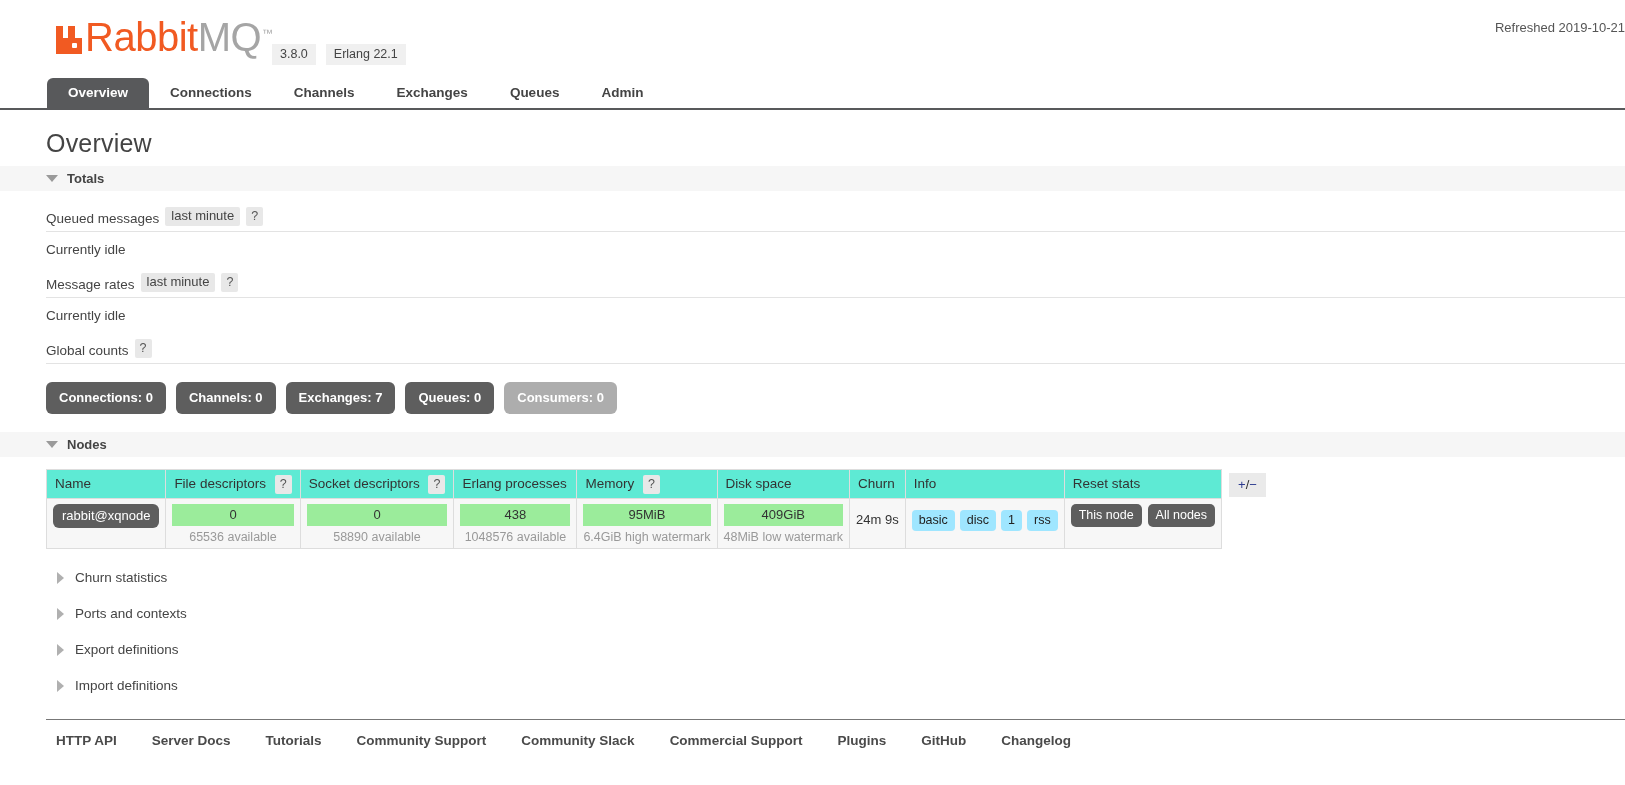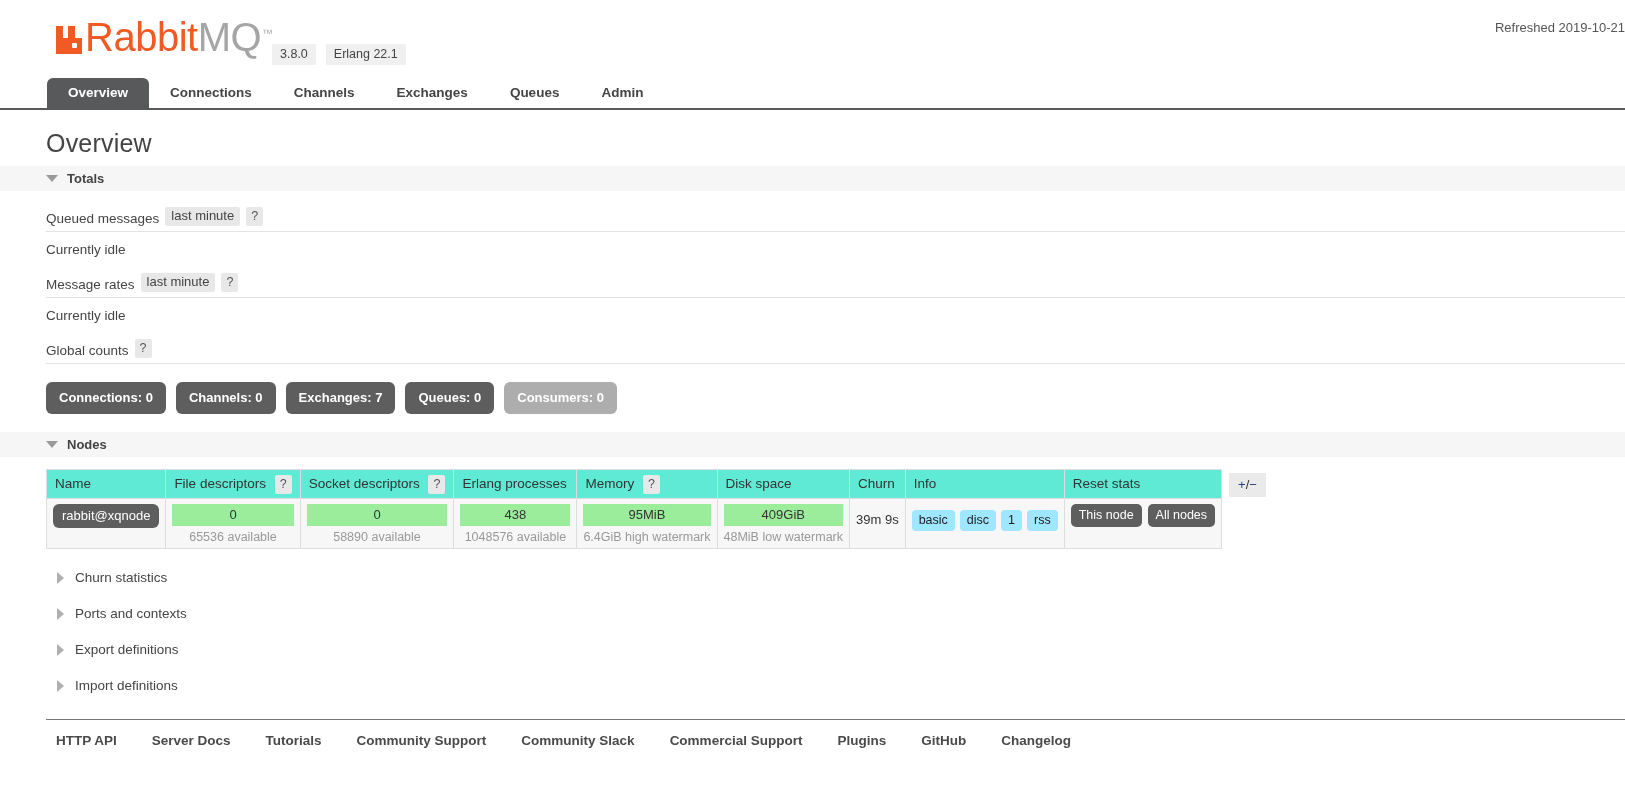--- a/index.html
+++ b/index.html
@@ -423,21 +423,21 @@
           </td>
           <td>
             <div class="bar-green">95MiB</div>
             <div class="sub-note">6.4GiB high watermark</div>
           </td>
           <td>
             <div class="bar-green">409GiB</div>
             <div class="sub-note">48MiB low watermark</div>
           </td>
           <td>
-            <div class="uptime-cell">39m 9s</div>
+            <div class="uptime-cell">24m 9s</div>
           </td>
           <td>
             <div class="info-badges">
               <span class="ibadge">basic</span>
               <span class="ibadge">disc</span>
               <span class="ibadge">1</span>
               <span class="ibadge">rss</span>
             </div>
           </td>
           <td class="reset-cell">

